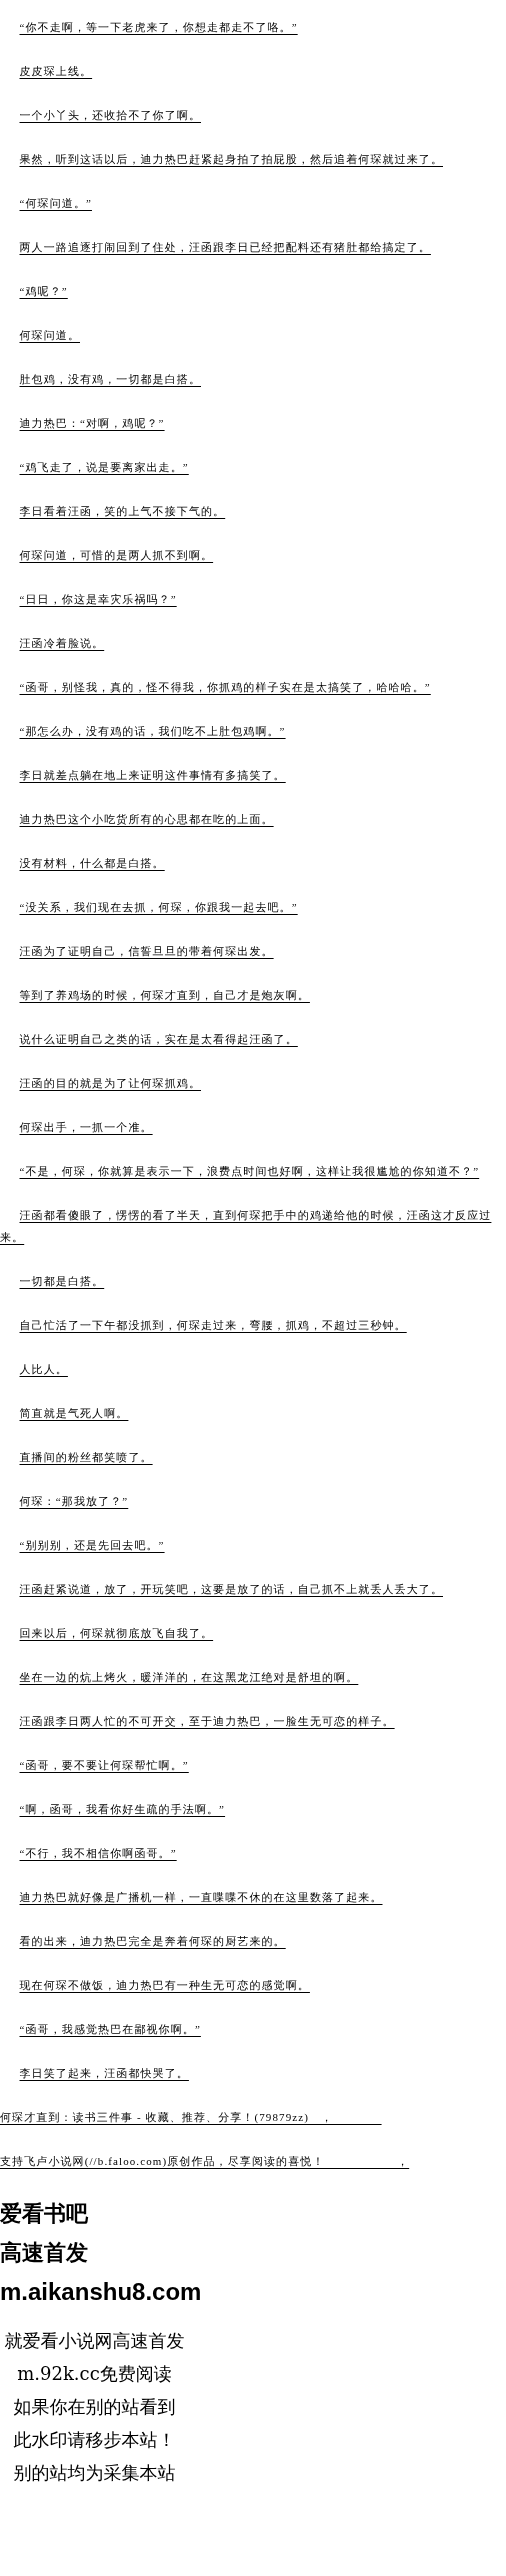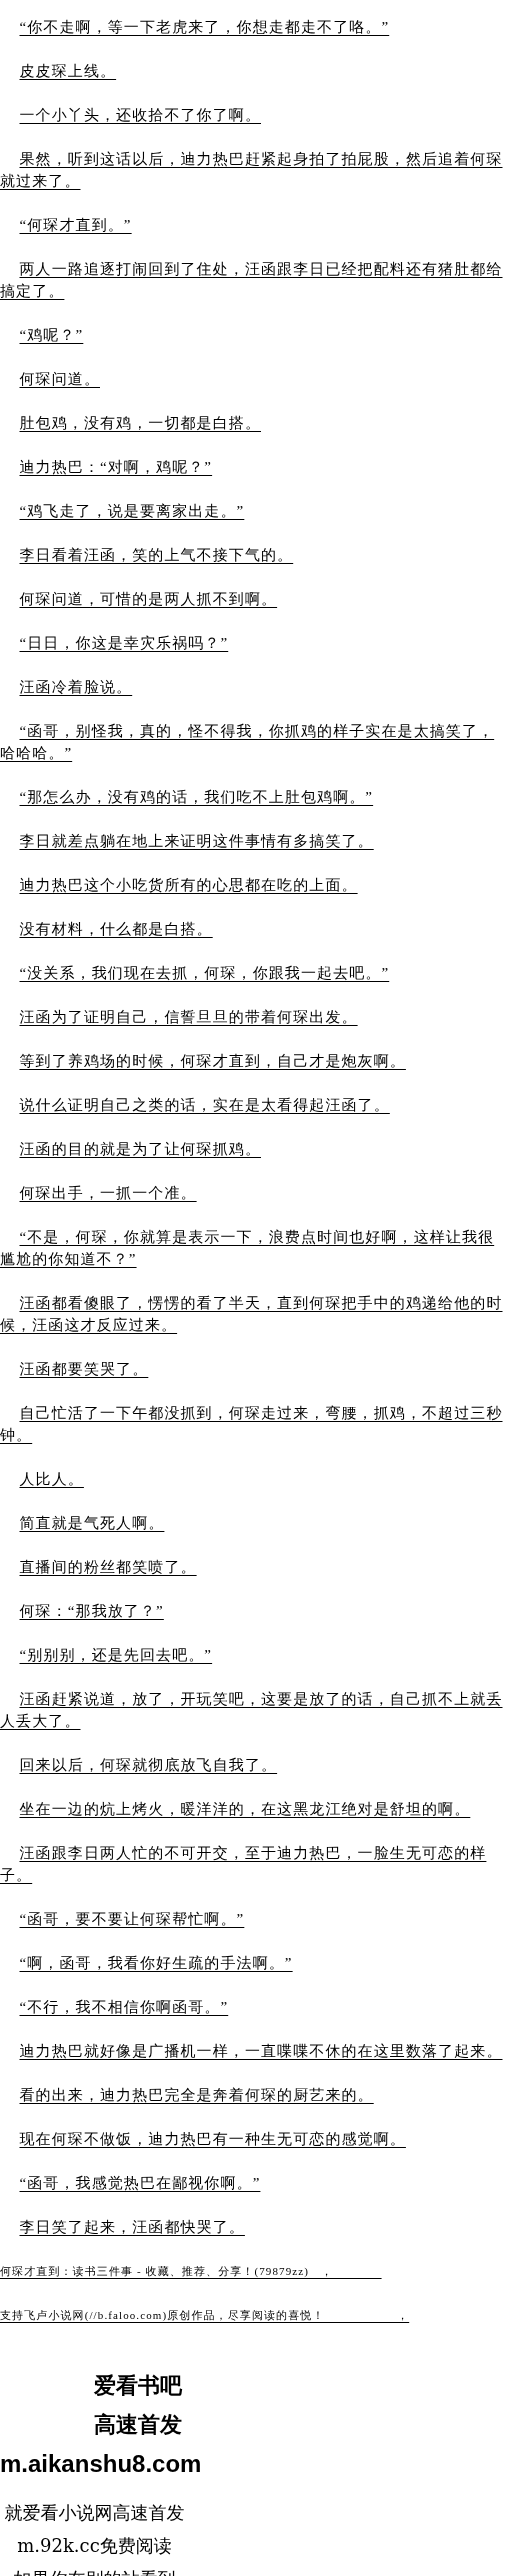--- a/index.html
+++ b/index.html
@@ -3,56 +3,56 @@
 <meta charset="utf-8">
 <style>
   html,body{margin:0;padding:0;}
   body{
     width:506px;height:2576px;overflow:hidden;
     background:#ffffff;color:#000000;
     font-family:"Liberation Serif",serif;
   }
   
   .chapter p{
-    font-size:15px;line-height:22px;letter-spacing:1.1px;
+    font-size:11px;line-height:22px;letter-spacing:1.1px;
     margin:22px 0;text-indent:19.5px;
     text-decoration:underline;text-underline-offset:2.9px;
     text-decoration-thickness:0.7px;
   }
   .chapter p:first-child{margin-top:16px;}
   
   .notices p{
     font-size:11px;line-height:22px;letter-spacing:1.1px;
     margin:22px 0;text-indent:0;white-space:pre-wrap;
     text-decoration:underline;text-underline-offset:2.9px;
     text-decoration-thickness:0.7px;
   }
   
   .promo{
-    width:182px;margin-top:40px;text-align:right;
+    width:182px;margin-top:22px;text-align:left;
     font-family:"Liberation Sans",sans-serif;
     font-weight:bold;font-size:22px;line-height:39px;
   }
   .promo .url{font-size:24px;letter-spacing:0;}
   
   .watermark{
     width:189px;margin-top:13px;text-align:center;
     font-family:"DejaVu Serif",serif;
     font-size:18px;line-height:33px;
   }
 </style>
 </head>
 <body>
 
 <div class="chapter">
     <p>“你不走啊，等一下老虎来了，你想走都走不了咯。”</p>
     <p>皮皮琛上线。</p>
     <p>一个小丫头，还收拾不了你了啊。</p>
     <p>果然，听到这话以后，迪力热巴赶紧起身拍了拍屁股，然后追着何琛就过来了。</p>
-    <p>“何琛才直到。”</p>
+    <p>“何琛问道。”</p>
     <p>两人一路追逐打闹回到了住处，汪函跟李日已经把配料还有猪肚都给搞定了。</p>
     <p>“鸡呢？”</p>
     <p>何琛问道。</p>
     <p>肚包鸡，没有鸡，一切都是白搭。</p>
     <p>迪力热巴：“对啊，鸡呢？”</p>
     <p>“鸡飞走了，说是要离家出走。”</p>
     <p>李日看着汪函，笑的上气不接下气的。</p>
     <p>何琛问道，可惜的是两人抓不到啊。</p>
     <p>“日日，你这是幸灾乐祸吗？”</p>
     <p>汪函冷着脸说。</p>
@@ -62,21 +62,21 @@
     <p>迪力热巴这个小吃货所有的心思都在吃的上面。</p>
     <p>没有材料，什么都是白搭。</p>
     <p>“没关系，我们现在去抓，何琛，你跟我一起去吧。”</p>
     <p>汪函为了证明自己，信誓旦旦的带着何琛出发。</p>
     <p>等到了养鸡场的时候，何琛才直到，自己才是炮灰啊。</p>
     <p>说什么证明自己之类的话，实在是太看得起汪函了。</p>
     <p>汪函的目的就是为了让何琛抓鸡。</p>
     <p>何琛出手，一抓一个准。</p>
     <p>“不是，何琛，你就算是表示一下，浪费点时间也好啊，这样让我很尴尬的你知道不？”</p>
     <p>汪函都看傻眼了，愣愣的看了半天，直到何琛把手中的鸡递给他的时候，汪函这才反应过来。</p>
-    <p>汪函都要笑哭了。</p>
+    <p>一切都是白搭。</p>
     <p>自己忙活了一下午都没抓到，何琛走过来，弯腰，抓鸡，不超过三秒钟。</p>
     <p>人比人。</p>
     <p>简直就是气死人啊。</p>
     <p>直播间的粉丝都笑喷了。</p>
     <p>何琛：“那我放了？”</p>
     <p>“别别别，还是先回去吧。”</p>
     <p>汪函赶紧说道，放了，开玩笑吧，这要是放了的话，自己抓不上就丢人丢大了。</p>
     <p>回来以后，何琛就彻底放飞自我了。</p>
     <p>坐在一边的炕上烤火，暖洋洋的，在这黑龙江绝对是舒坦的啊。</p>
     <p>汪函跟李日两人忙的不可开交，至于迪力热巴，一脸生无可恋的样子。</p>

